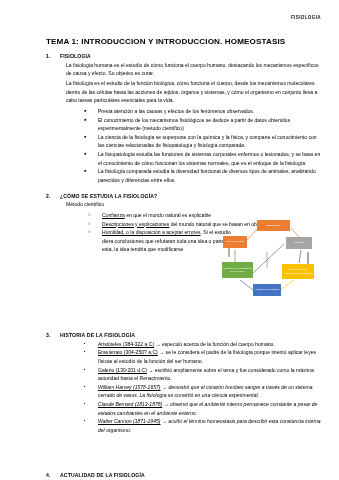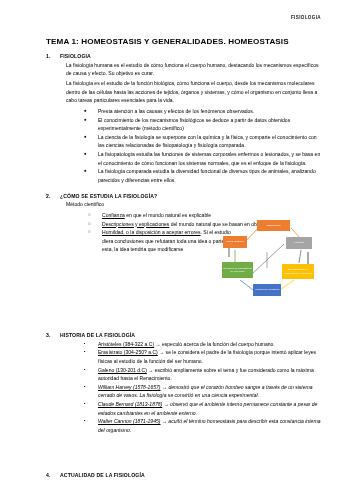--- a/index.html
+++ b/index.html
@@ -149,21 +149,21 @@
     margin-top: 38px;
   }
 </style>
 </head>
 <body>
 
 <div class="page">
 
   <div class="header">FISIOLOGIA</div>
 
-  <div class="doc-title">TEMA 1: HOMEOSTASIS Y GENERALIDADES. HOMEOSTASIS</div>
+  <div class="doc-title">TEMA 1: INTRODUCCION Y INTRODUCCION. HOMEOSTASIS</div>
 
   <div class="section">
     <div class="section-head">
       <span class="section-num">1.</span>
       <span>FISIOLOGIA</span>
     </div>
     <div class="para">La fisiología humana es el estudio de cómo funciona el cuerpo humano, destacando los mecanismos específicos de causa y efecto. Su objetivo es curar.</div>
     <div class="para">La fisiología es el estudio de la función  biológica, cómo funciona el cuerpo, desde los mecanismos moleculares dentro de las células hasta las acciones de tejidos, órganos y sistemas, y cómo el organismo en conjunto lleva a cabo tareas particulares esenciales para la vida.</div>
     <ul class="lvl1">
       <li><span class="mk">●</span><span>Presta atención a las causas y efectos de los fenómenos observados.</span></li>

